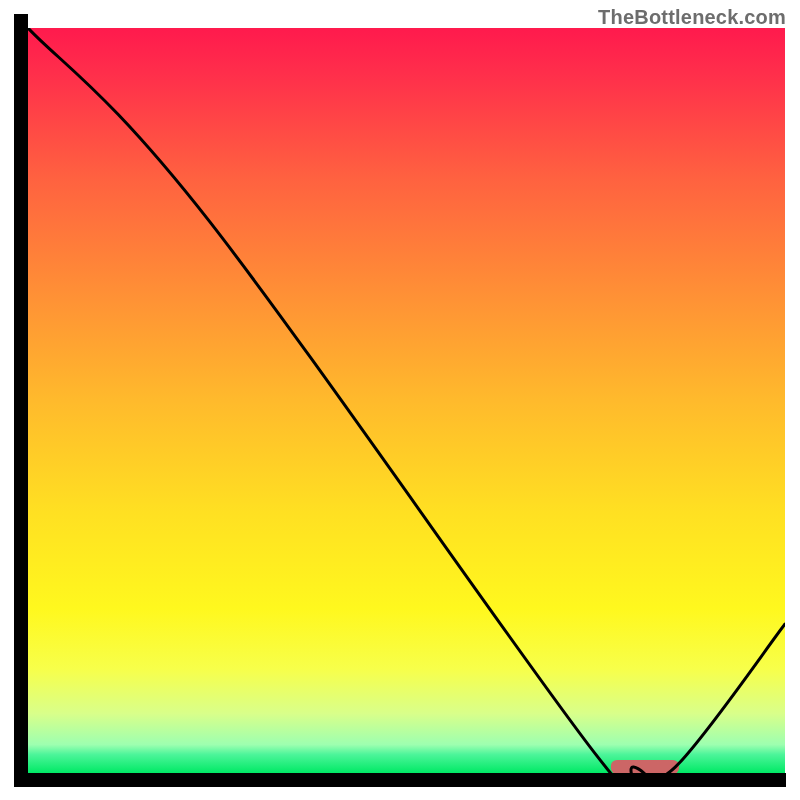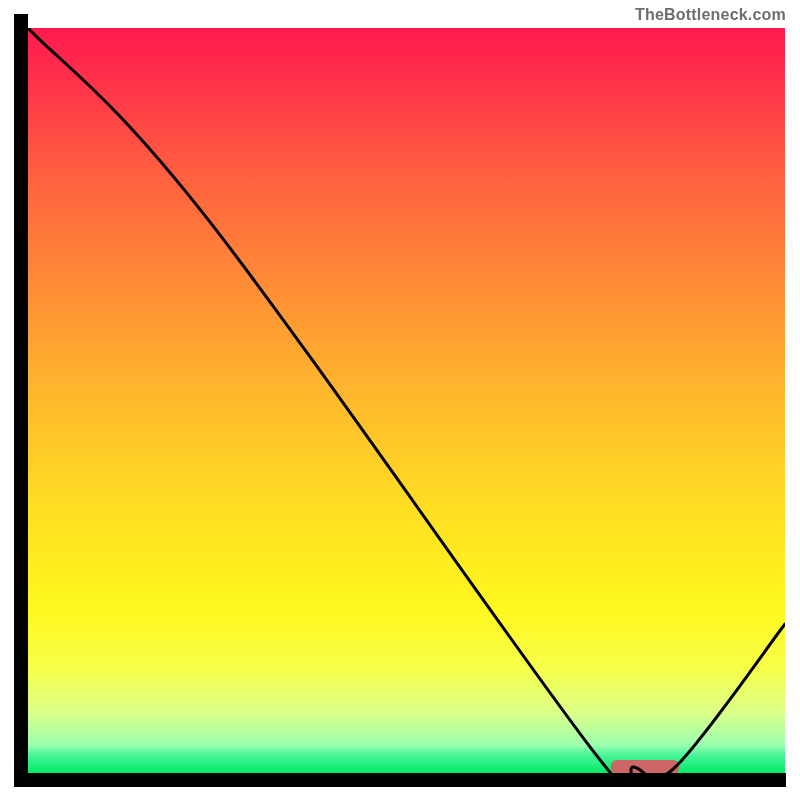--- a/index.html
+++ b/index.html
@@ -13,21 +13,21 @@
   }
   .container {
     position: relative;
     width: 800px;
     height: 800px;
   }
   .watermark {
     position: absolute;
     top: 6px;
     right: 14px;
-    font-size: 16px;
+    font-size: 20px;
     font-weight: bold;
     color: #6d6d6d;
     letter-spacing: 0.2px;
     z-index: 10;
   }
   svg.chart {
     position: absolute;
     top: 0;
     left: 0;
     width: 800px;

